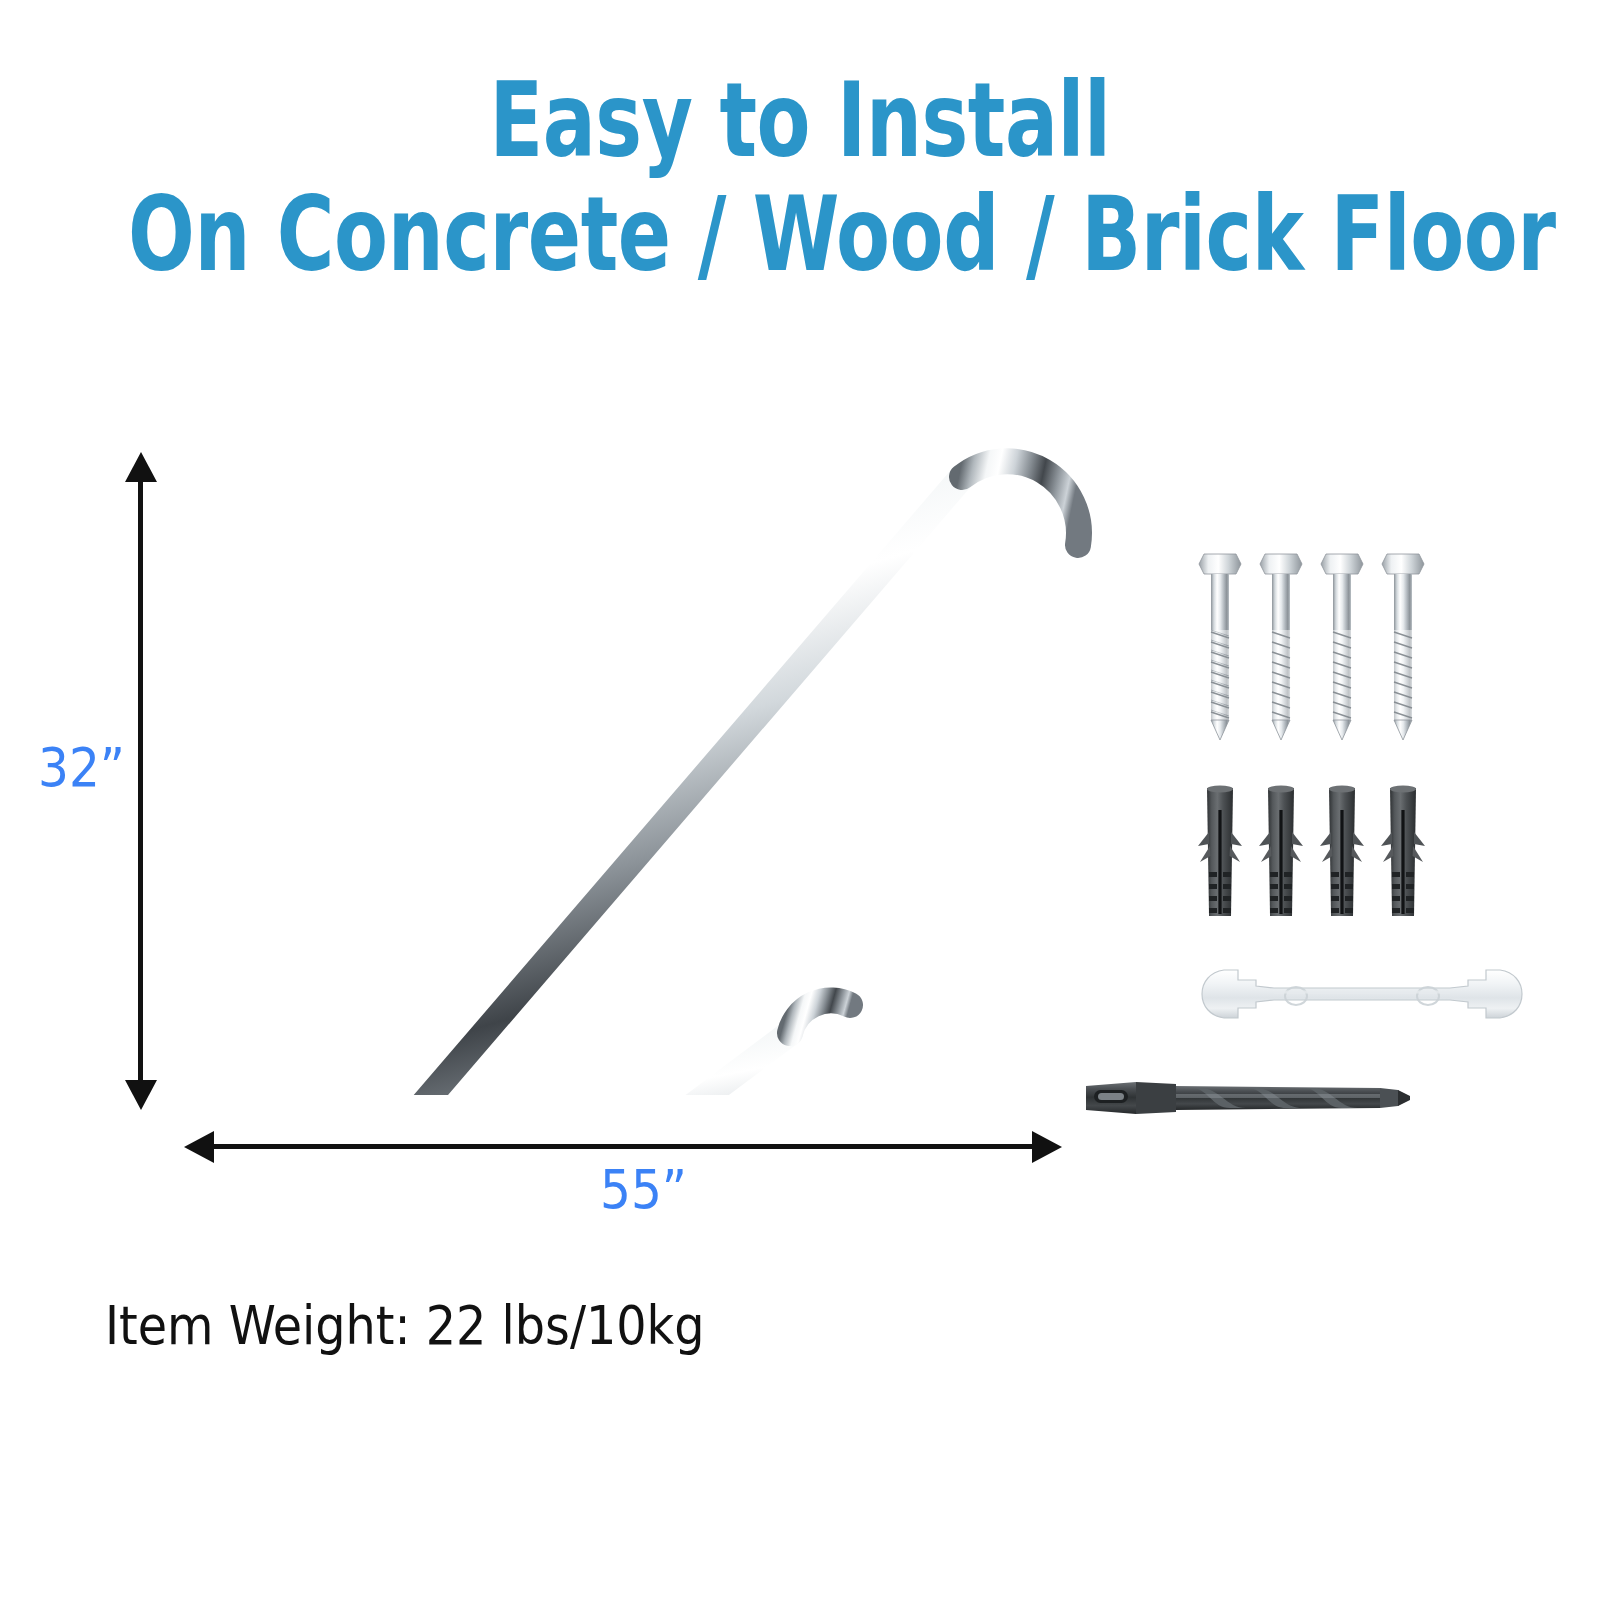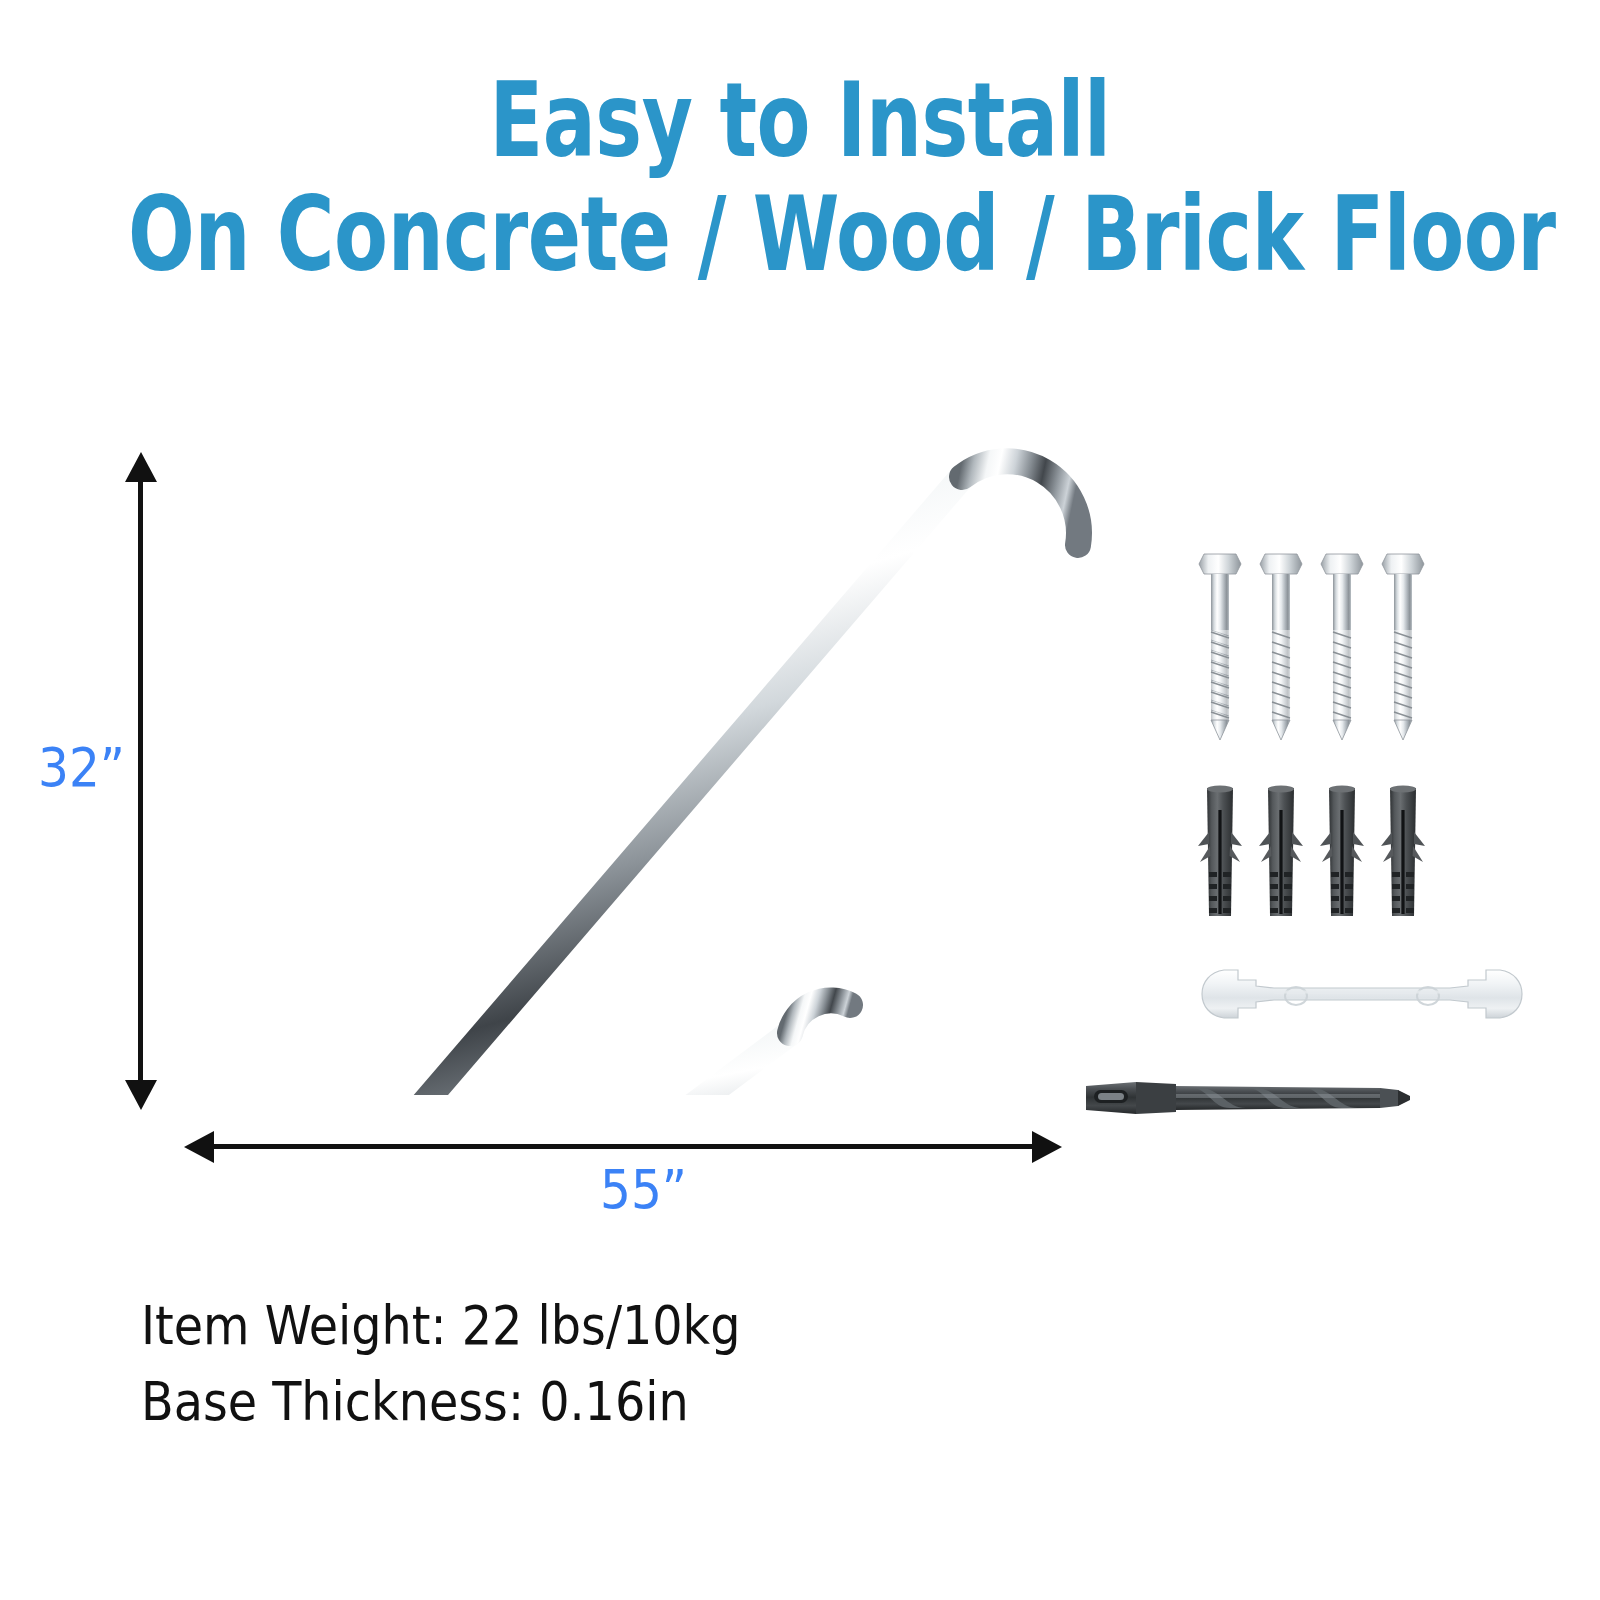--- a/index.html
+++ b/index.html
@@ -131,21 +131,20 @@
     top: 1288px;
     width: 1300px;
   }
   .spec-line {
     color: #111111;
     font-family: "Liberation Sans Narrow", "DejaVu Sans Condensed", "Liberation Sans", sans-serif;
     font-weight: 400;
     font-size: 53px;
     line-height: 76px;
     white-space: nowrap;
-    margin-left: 36px;
   }
 </style>
 </head>
 <body>
 
 <div id="page">
 
   <div class="headline" id="headline-line1">Easy to Install</div>
   <div class="headline" id="headline-line2">On Concrete / Wood / Brick Floor</div>
 
@@ -487,16 +486,15 @@
 
         <path d="M 300 24 L 318 26 L 326 34 L 318 42 L 300 44 Z" fill="#4b5054"></path>
         <path d="M 318 26 L 330 32 L 330 36 L 318 42 Z" fill="#2b2e30"></path>
         <rect x="96" y="30" width="204" height="4" fill="#8d9399" opacity="0.5"></rect>
       </g>
     </svg>
   </div>
 
   <div id="spec-list">
     <div class="spec-line">Item Weight: 22 lbs/10kg</div>
-    <div class="spec-line">Base Thickness: 0.16in</div>
   </div>
 
 </div>
 
 </body></html>

